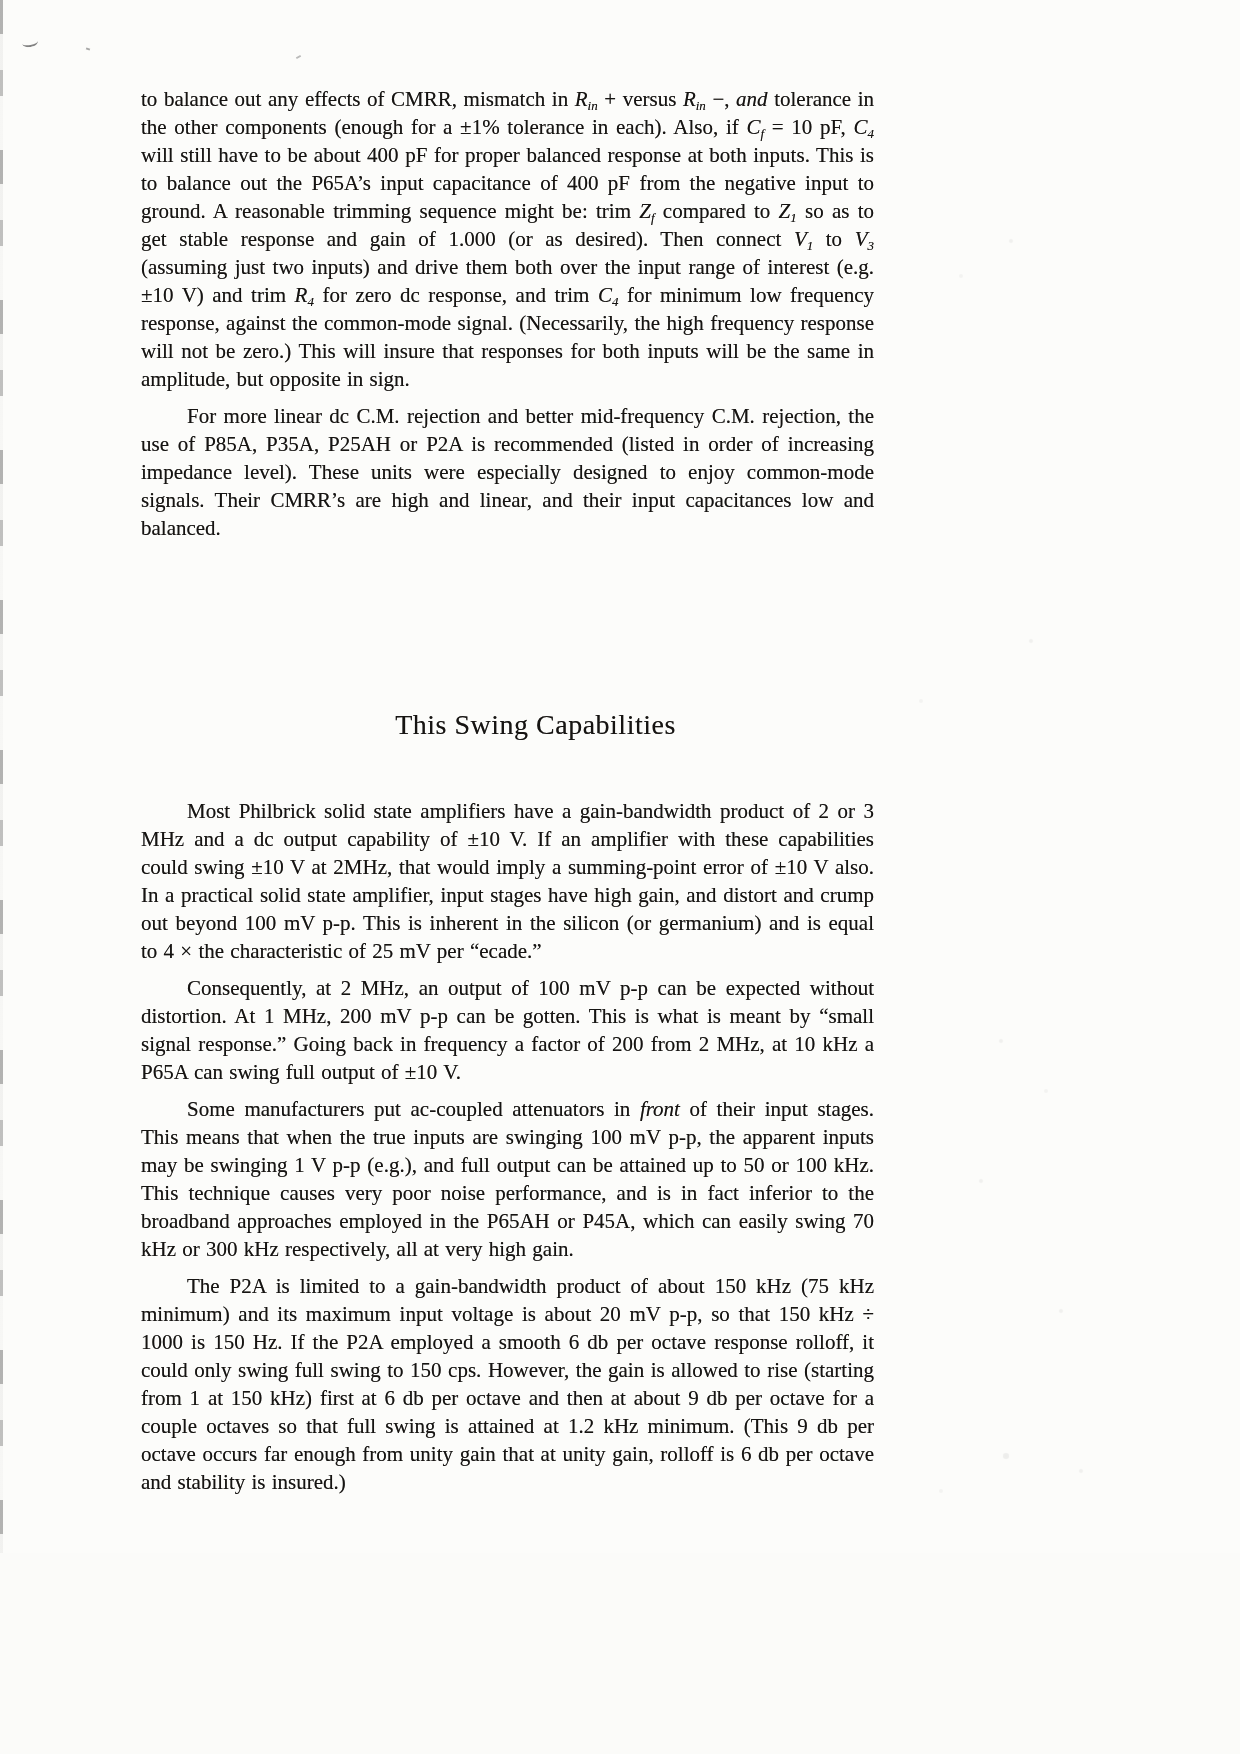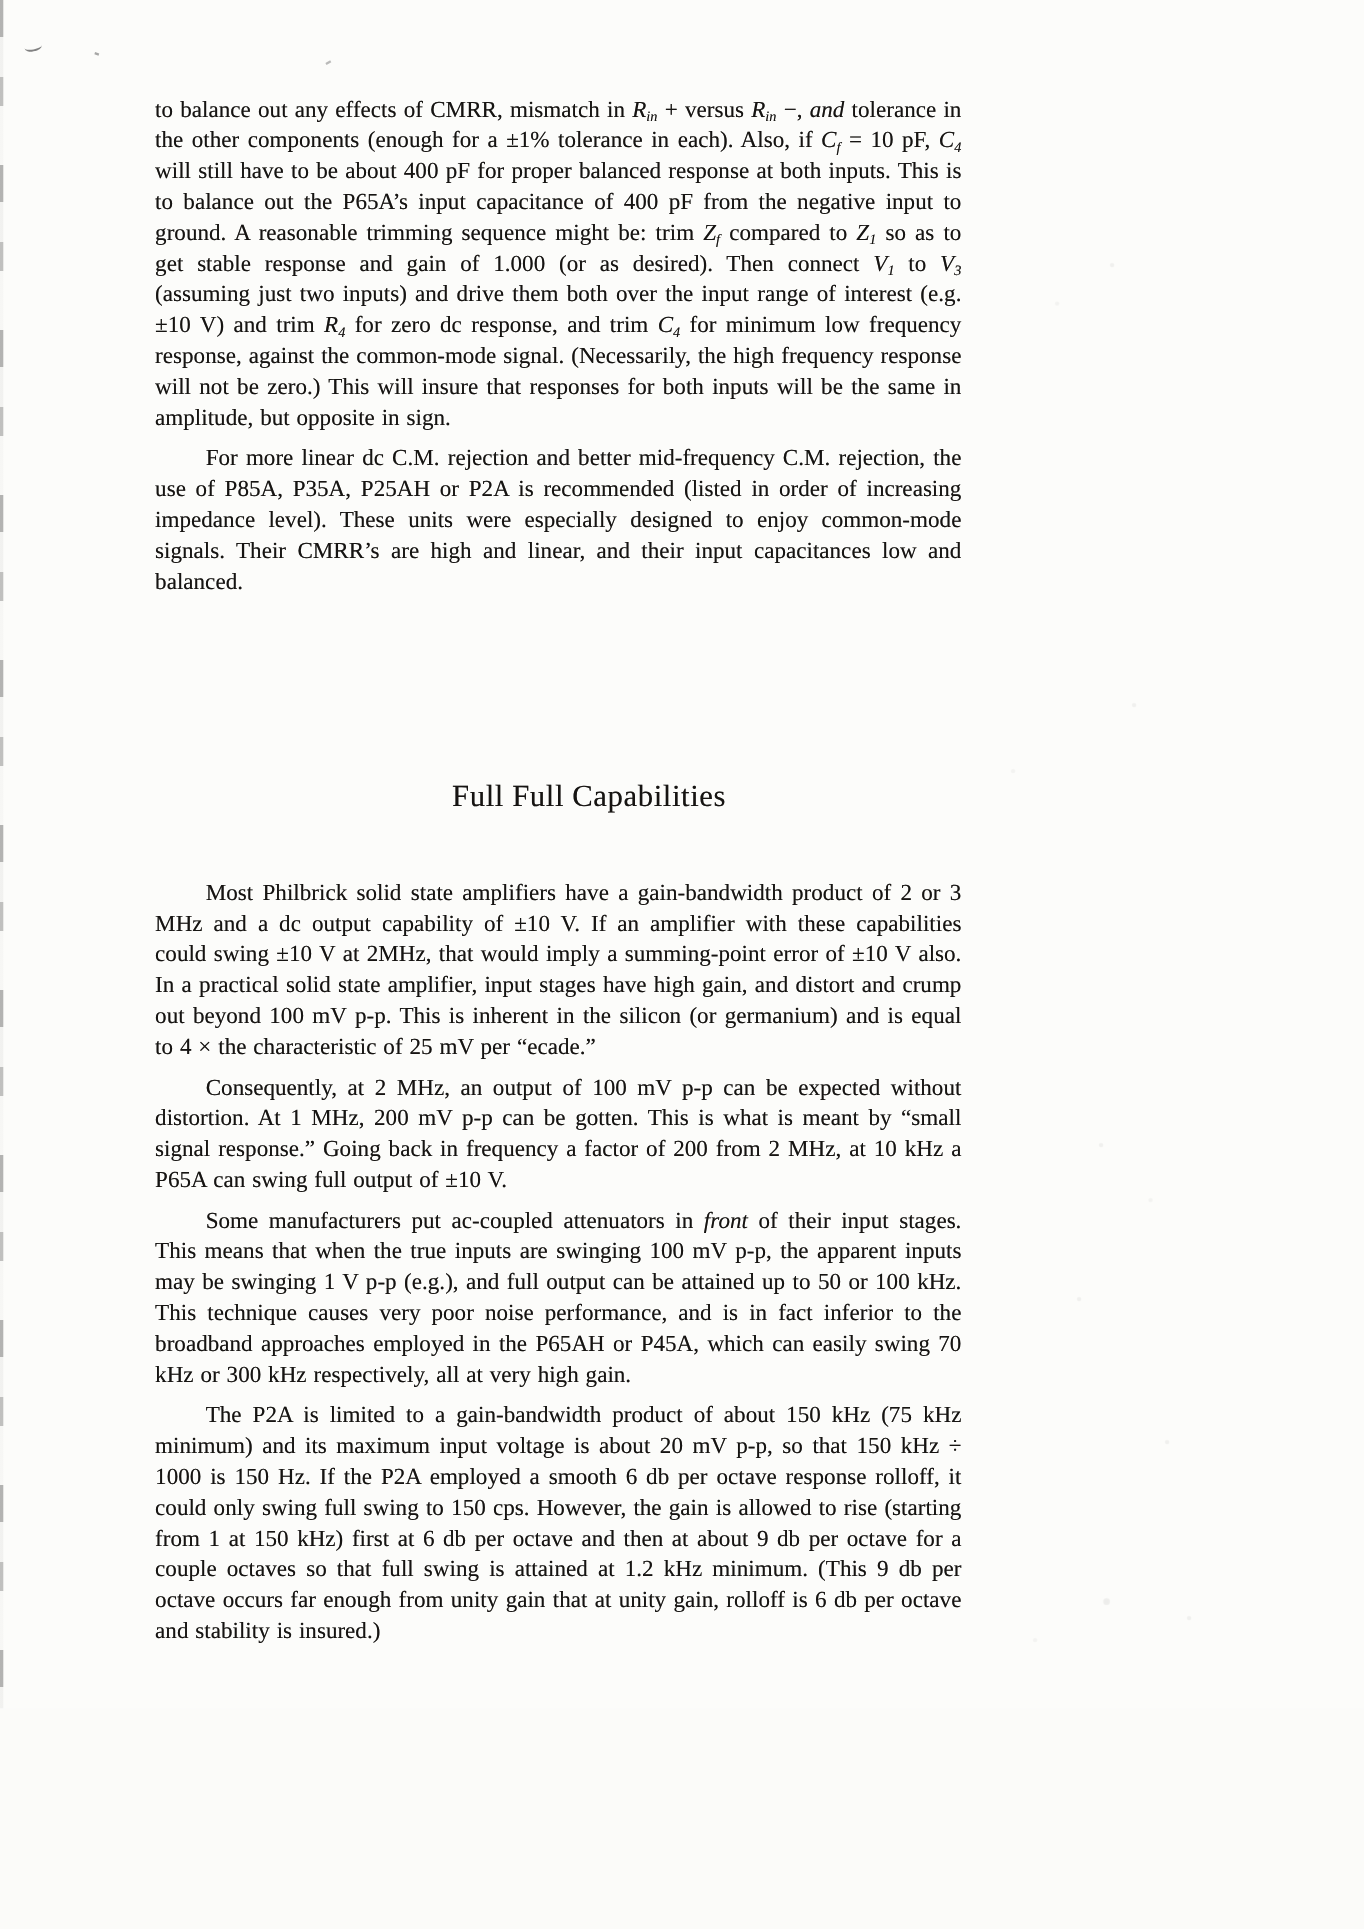--- a/index.html
+++ b/index.html
@@ -125,21 +125,21 @@
   <div class="smudge-a"></div>
   <div class="smudge-b"></div>
   <div class="smudge-c"></div>
   <div class="speckles"></div>
 
   <div class="content">
     <p class="para no-indent">to balance out any effects of CMRR, mismatch in <i>R</i><sub>in</sub> + versus <i>R</i><sub>in</sub> −, <i>and</i> tolerance in the other components (enough for a ±1% tolerance in each). Also, if <i>C</i><sub>f</sub> = 10 pF, <i>C</i><sub>4</sub> will still have to be about 400 pF for proper balanced response at both inputs. This is to balance out the P65A’s input capacitance of 400 pF from the negative input to ground. A reasonable trimming sequence might be: trim <i>Z</i><sub>f</sub> compared to <i>Z</i><sub>1</sub> so as to get stable response and gain of 1.000 (or as desired). Then connect <i>V</i><sub>1</sub> to <i>V</i><sub>3</sub> (assuming just two inputs) and drive them both over the input range of interest (e.g. ±10 V) and trim <i>R</i><sub>4</sub> for zero dc response, and trim <i>C</i><sub>4</sub> for minimum low frequency response, against the common-mode signal. (Necessarily, the high frequency response will not be zero.) This will insure that responses for both inputs will be the same in amplitude, but opposite in sign.</p>
 
     <p class="para pre-heading">For more linear dc C.M. rejection and better mid-frequency C.M. rejection, the use of P85A, P35A, P25AH or P2A is recommended (listed in order of increasing impedance level). These units were especially designed to enjoy common-mode signals. Their CMRR’s are high and linear, and their input capacitances low and balanced.</p>
 
-    <h2 class="heading">Full Full Capabilities</h2>
+    <h2 class="heading">This Swing Capabilities</h2>
 
     <p class="para">Most Philbrick solid state amplifiers have a gain-bandwidth product of 2 or 3 MHz and a dc output capability of ±10 V. If an amplifier with these capabilities could swing ±10 V at 2MHz, that would imply a summing-point error of ±10 V also. In a practical solid state amplifier, input stages have high gain, and distort and crump out beyond 100 mV p-p. This is inherent in the silicon (or germanium) and is equal to 4 × the characteristic of 25 mV per “ecade.”</p>
 
     <p class="para">Consequently, at 2 MHz, an output of 100 mV p-p can be expected without distortion. At 1 MHz, 200 mV p-p can be gotten. This is what is meant by “small signal response.” Going back in frequency a factor of 200 from 2 MHz, at 10 kHz a P65A can swing full output of ±10 V.</p>
 
     <p class="para">Some manufacturers put ac-coupled attenuators in <i>front</i> of their input stages. This means that when the true inputs are swinging 100 mV p-p, the apparent inputs may be swinging 1 V p-p (e.g.), and full output can be attained up to 50 or 100 kHz. This technique causes very poor noise performance, and is in fact inferior to the broadband approaches employed in the P65AH or P45A, which can easily swing 70 kHz or 300 kHz respectively, all at very high gain.</p>
 
     <p class="para">The P2A is limited to a gain-bandwidth product of about 150 kHz (75 kHz minimum) and its maximum input voltage is about 20 mV p-p, so that 150 kHz ÷ 1000 is 150 Hz. If the P2A employed a smooth 6 db per octave response rolloff, it could only swing full swing to 150 cps. However, the gain is allowed to rise (starting from 1 at 150 kHz) first at 6 db per octave and then at about 9 db per octave for a couple octaves so that full swing is attained at 1.2 kHz minimum. (This 9 db per octave occurs far enough from unity gain that at unity gain, rolloff is 6 db per octave and stability is insured.)</p>
   </div>
 

